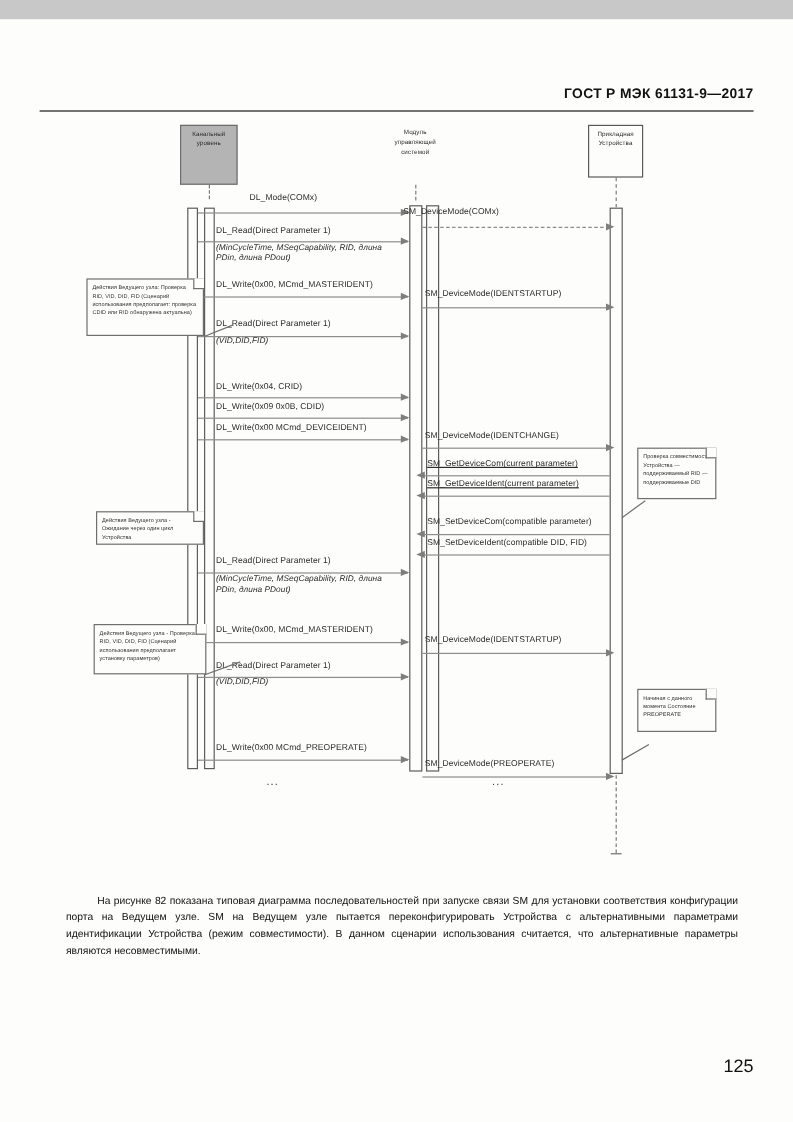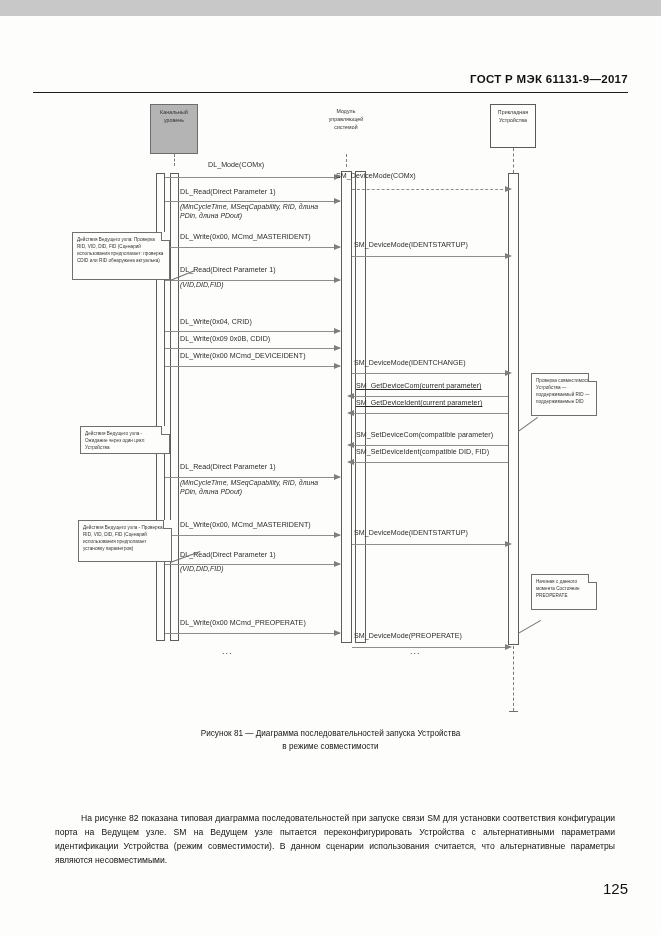--- a/index.html
+++ b/index.html
@@ -86,21 +86,21 @@
   .ellipsis{position:absolute;font-size:9px;color:#3a3a3a;letter-spacing:1px;}
 
   .endbar{position:absolute;border-top:1px solid #6f6f6f;height:0;}
 
   
   .caption{
     position:absolute;left:0;right:0;top:711px;
     text-align:center;font-size:8.2px;line-height:1.6;color:#151515;
   }
   .body{
-    position:absolute;left:55px;right:46px;top:796px;
+    position:absolute;left:55px;right:46px;top:728px;
     font-size:8.6px;line-height:1.62;color:#111;
     text-align:justify;
   }
   .body p{margin:0;text-indent:26px;}
   .pageno{
     position:absolute;right:33px;top:864px;
     font-size:15px;color:#111;
   }
 </style>
 </head>
@@ -249,24 +249,20 @@
       <span>Начиная с данного момента Состояние PREOPERATE</span>
     </div>
 
     <div class="leader" style="left:170px;top:179px;width:26px;transform:rotate(-22deg);"></div>
     <div class="leader" style="left:170px;top:461px;width:32px;transform:rotate(-20deg);"></div>
     <div class="leader" style="left:518px;top:330px;width:24px;transform:rotate(-36deg);"></div>
     <div class="leader" style="left:518px;top:532px;width:26px;transform:rotate(-30deg);"></div>
 
   </div>
 
-  <div class="caption">
-    <div>Рисунок 81 — Диаграмма последовательностей запуска Устройства</div>
-    <div>в режиме совместимости</div>
-  </div>
 
   <div class="body">
     <p>На рисунке 82 показана типовая диаграмма последовательностей при запуске связи SM для установки соответствия конфигурации порта на Ведущем узле. SM на Ведущем узле пытается переконфигурировать Устройства с альтернативными параметрами идентификации Устройства (режим совместимости). В данном сценарии использования считается, что альтернативные параметры являются несовместимыми.</p>
   </div>
 
   <div class="pageno">125</div>
 
 </div>
 
 </body></html>

